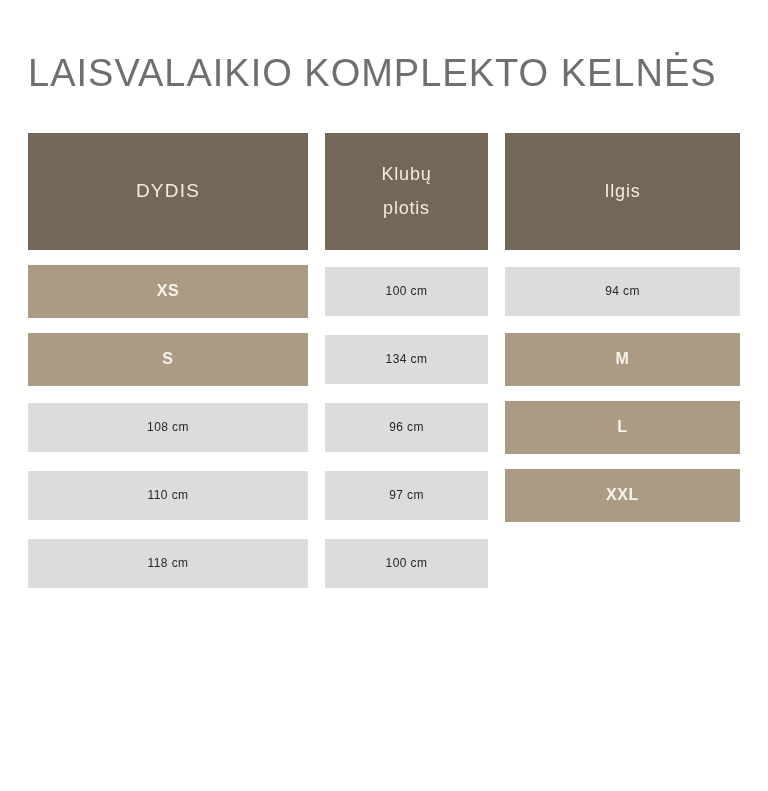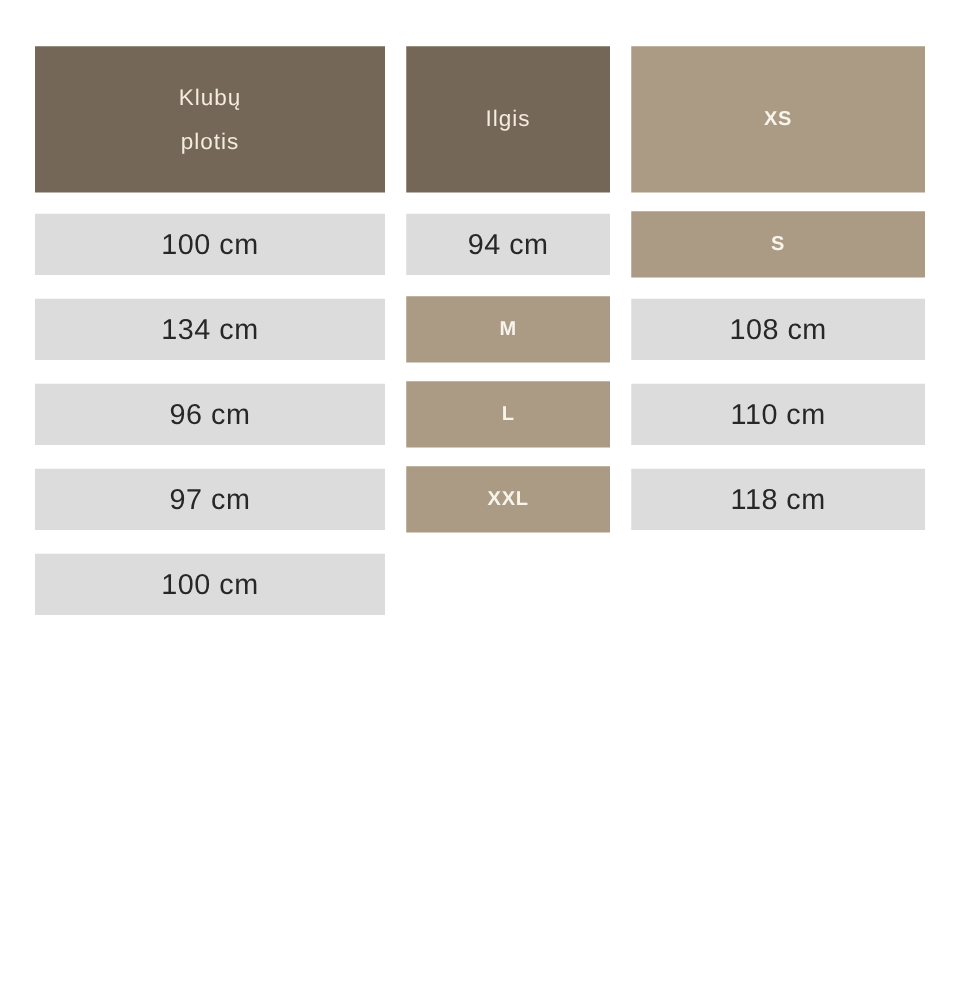--- a/index.html
+++ b/index.html
@@ -56,31 +56,33 @@
   .size-cell {
     background: var(--row-bg, #ab9b84);
     color: var(--row-text, #f7f4ec);
     font-size: 16px;
     letter-spacing: 0.6px;
     font-weight: bold;
   }
   .val-cell {
     background: var(--cell-bg, #dcdcdc);
     color: var(--cell-text, #272727);
-    font-size: 23px;
+    font-size: 12px;
     letter-spacing: 0.4px;
     margin: 2px 0;
   }
 </style>
 </head>
 <body>
 
 <div class="page">
+  <h1 class="title">LAISVALAIKIO KOMPLEKTO KELNĖS</h1>
 
   <div class="grid" id="size-table">
+    <div class="cell hcell first">DYDIS</div>
     <div class="cell hcell">Klubų
 plotis</div>
     <div class="cell hcell">Ilgis</div>
 
   <div class="cell size-cell">XS</div>
   <div class="cell val-cell">100 cm</div>
   <div class="cell val-cell">94 cm</div>
 
   <div class="cell size-cell">S</div>
   <div class="cell val-cell">134 cm</div>

